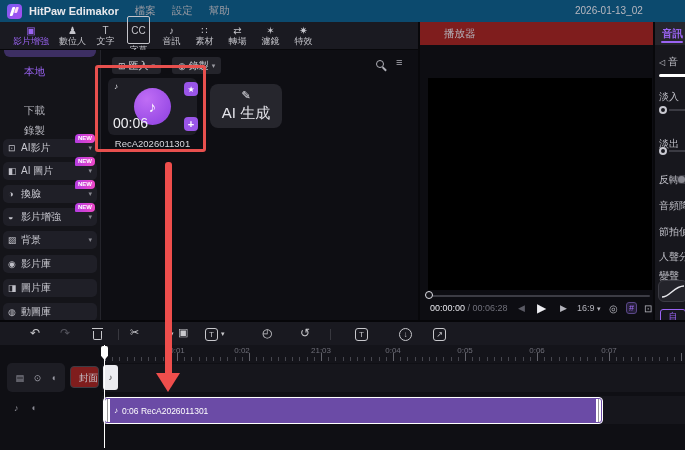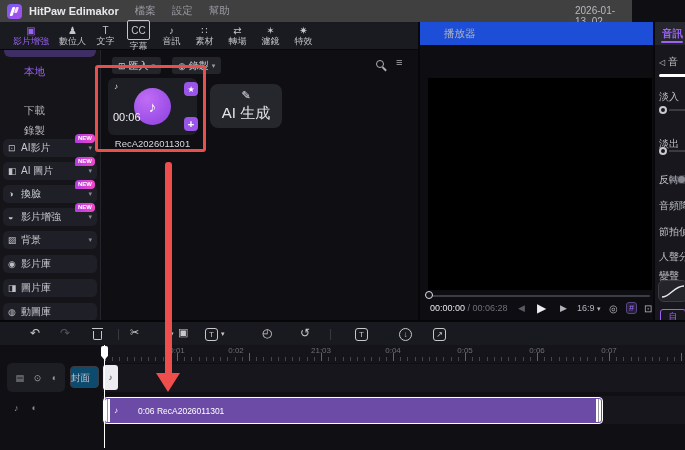--- a/index.html
+++ b/index.html
@@ -4,41 +4,41 @@
 <style>
   * { margin:0; padding:0; box-sizing:border-box; }
   html,body { background:#000; }
   #app {
     position:relative; width:685px; height:450px; overflow:hidden;
     background:#0e0e13; font-family:"Liberation Sans", sans-serif;
     -webkit-font-smoothing:antialiased; color:#c8c8cc;
   }
 
   
-  .titlebar { position:absolute; left:0; top:0; width:632px; height:22px; background:#404040; display:flex; align-items:center; }
+  .titlebar { position:absolute; left:0; top:0; width:685px; height:22px; background:#0c4a6e; display:flex; align-items:center; }
   .logo { width:15px; height:15px; margin-left:7px; border-radius:4px;
     background:linear-gradient(135deg,#7a5cf0,#a74df0); position:relative; }
   .logo::before { content:''; position:absolute; left:4px; top:3px; width:3px; height:9px; background:#fff; transform:skewX(-18deg); border-radius:1px; }
   .logo::after  { content:''; position:absolute; left:8px; top:3px; width:3px; height:6px; background:#ffd9f5; transform:skewX(-18deg); border-radius:1px; }
   .app-name { margin-left:7px; font-size:11px; font-weight:bold; color:#e8e8ec; }
   .menu-item { margin-left:16px; font-size:10.5px; color:#9a9aa2; }
   .menu-item:first-of-type { margin-left:20px; }
   .title-date { position:absolute; left:575px; top:5px; font-size:10px; color:#b8b8c0; }
 
   
   .main-toolbar { position:absolute; left:0; top:22px; width:418px; height:28px; background:#1a1a21; display:flex; align-items:center; padding-left:6px; border-bottom:1px solid #08080b; }
   .tab { width:33px; display:flex; flex-direction:column; align-items:center; justify-content:center; gap:0px; }
   .tab.wide { width:50px; }
   .tab .t-ic { font-size:10px; line-height:11px; color:#c4c4ca; }
   .tab .t-lb { font-size:9px; line-height:10px; color:#c4c4ca; white-space:nowrap; }
   .tab.active .t-ic, .tab.active .t-lb { color:#9a63f2; }
-  .cc-box { font-size:6px; border:1px solid #c4c4ca; border-radius:2px; padding:0 3px; line-height:8px; height:20px; display:inline-flex; align-items:center; margin-bottom:1px; }
-
-  
-  .player-header { position:absolute; left:420px; top:22px; width:233px; height:23px; background:#1d4ed8; font-size:10.5px; color:#b4b4bc; line-height:23px; padding-left:24px; }
+  .cc-box { font-size:6px; border:1px solid #c4c4ca; border-radius:2px; padding:0 3px; line-height:8px; height:28px; display:inline-flex; align-items:center; margin-bottom:1px; }
+
+  
+  .player-header { position:absolute; left:420px; top:22px; width:233px; height:23px; background:#7f1d1d; font-size:10.5px; color:#b4b4bc; line-height:23px; padding-left:24px; }
   .audio-header { position:absolute; left:655px; top:22px; width:30px; height:23px; background:#26262d; }
   .audio-tab { position:absolute; left:7px; top:5px; font-size:10.5px; font-weight:bold; color:#9a63f2; white-space:nowrap; }
   .audio-underline { position:absolute; left:6px; top:19px; width:22px; height:2px; background:#9a63f2; border-radius:1px; }
 
   
   .sidebar { position:absolute; left:0; top:50px; width:101px; height:270px; background:#141419; border-right:1px solid #24242b; overflow:hidden; }
   .partial-pill { position:absolute; left:4px; top:0px; width:92px; height:7px; background:#3d2f63; border-radius:0 0 6px 6px; }
   .side-simple { position:absolute; left:24px; font-size:10.5px; color:#b2b2ba; }
   .side-simple.active { color:#9a63f2; }
   .group-pill { position:absolute; left:3px; width:94px; height:18px; background:#1f1f27; border-radius:5px; display:flex; align-items:center; padding:0 5px; }
@@ -52,21 +52,21 @@
   .m-btn { position:absolute; top:7px; height:17px; background:#24242b; border-radius:3px; display:flex; align-items:center; gap:3px; padding:0 6px; font-size:10px; color:#ccccd2; }
   .m-btn .bi { font-size:9px; }
   .m-btn .bc { font-size:7px; color:#9a9aa2; }
   .search-icon { position:absolute; left:274px; top:10px; width:8px; height:8px; border:1.5px solid #b0b0b8; border-radius:50%; }
   .search-icon::after { content:''; position:absolute; right:-4px; bottom:-2px; width:5px; height:1.5px; background:#b0b0b8; transform:rotate(45deg); }
   .list-icon { position:absolute; left:294px; top:6px; font-size:11px; color:#b0b0b8; }
   .media-card { position:absolute; left:6px; top:28px; width:89px; height:57px; background:#1e1e25; border-radius:6px; }
   .mc-note { position:absolute; left:6px; top:4px; font-size:8px; color:#e0e0e6; }
   .mc-circle { position:absolute; left:26px; top:10px; width:37px; height:37px; border-radius:50%; background:radial-gradient(circle at 35% 30%,#c06df5,#8b3fe0); display:flex; align-items:center; justify-content:center; }
   .mc-circle .n { color:#fff; font-size:15px; }
-  .mc-dur { position:absolute; left:5px; bottom:12px; font-size:11px; color:#f0f0f4; }
+  .mc-dur { position:absolute; left:5px; bottom:4px; font-size:14px; color:#f0f0f4; }
   .mc-btn { position:absolute; width:14px; height:14px; background:#9a55e8; border-radius:4px; color:#fff; display:flex; align-items:center; justify-content:center; }
   .mc-name { position:absolute; left:0px; top:88px; width:101px; text-align:center; font-size:9.5px; color:#d8d8de; }
   .ai-gen { position:absolute; left:108px; top:34px; width:72px; height:44px; background:#26262d; border-radius:8px; display:flex; flex-direction:column; align-items:center; justify-content:center; gap:2px; }
   .ai-gen .ic { font-size:11px; color:#e4e4ea; }
   .ai-gen .lb { font-size:15px; color:#e4e4ea; white-space:nowrap; }
 
   
   .player-body { position:absolute; left:420px; top:45px; width:233px; height:275px; background:#0d0d12; }
   .video-black { position:absolute; left:8px; top:33px; width:224px; height:212px; background:#000; }
   .prog-line { position:absolute; left:8px; top:250px; width:222px; height:2px; background:#3c3c44; border-radius:1px; }
@@ -102,30 +102,30 @@
   .tl-gutter { position:absolute; left:0; top:0; width:102px; height:105px; background:#101016; }
   .ruler { position:absolute; left:102px; top:0; width:583px; height:18px; background:#14141a; }
   .ticks-minor { position:absolute; left:3px; top:12px; width:578px; height:4px;
     background:repeating-linear-gradient(to right,#46464e 0,#46464e 1px,transparent 1px,transparent 7.2px); }
   .ticks-major { position:absolute; left:3px; top:8px; width:578px; height:8px;
     background:repeating-linear-gradient(to right,#63636b 0,#63636b 1px,transparent 1px,transparent 72px); }
   .r-lb { position:absolute; top:1px; width:30px; text-align:center; font-size:8px; color:#6e6e78; }
   .lane { position:absolute; left:102px; width:583px; height:28px; background:#16161c; }
   .vtrack-hd { position:absolute; left:7px; top:18px; width:58px; height:29px; background:#1d1d24; border-radius:5px; display:flex; align-items:center; justify-content:space-around; padding:0 4px; }
   .vtrack-hd span { font-size:9px; color:#9a9aa4; }
-  .cover-btn { position:absolute; left:70px; top:21px; width:29px; height:22px; background:#0c4a6e; border:1px solid #3c3c44; border-radius:4px; font-size:9.5px; color:#c8c8d0; text-align:left; line-height:21px; }
+  .cover-btn { position:absolute; left:70px; top:21px; width:29px; height:22px; background:#7f1d1d; border:1px solid #3c3c44; border-radius:4px; font-size:9.5px; color:#c8c8d0; text-align:right; line-height:21px; }
   .atrack-hd { position:absolute; left:14px; top:58px; display:flex; gap:12px; }
   .atrack-hd span { font-size:9px; color:#8a8a94; }
   .cover-thumb { position:absolute; left:103px; top:20px; width:15px; height:25px; background:#ececf0; border-radius:3px; display:flex; align-items:center; justify-content:center; font-size:8px; color:#222; }
   .clip { position:absolute; left:103px; top:52px; width:500px; height:27px; background:#6b4ba6; border:1.5px solid #fff; border-radius:4px; display:flex; align-items:center; }
   .clip .handle { position:absolute; top:1px; bottom:1px; width:5px; background:linear-gradient(to right,#fff 2px,#999 2px,#999 3px,#fff 3px); }
   .clip .handle.l { left:1px; border-radius:2px 0 0 2px; }
   .clip .handle.r { right:1px; border-radius:0 2px 2px 0; }
   .clip .cnote { margin-left:10px; font-size:8px; color:#fff; }
-  .clip .clb { margin-left:20px; font-size:8.5px; color:#fff; white-space:nowrap; }
+  .clip .clb { margin-left:4px; font-size:8.5px; color:#fff; white-space:nowrap; }
   .playhead-line { position:absolute; left:104px; top:0px; width:1px; height:103px; background:#fff; }
   .playhead-head { position:absolute; left:101px; top:1px; width:7px; height:14px; background:#fff; border-radius:2px 2px 1px 1px; clip-path:polygon(0 0,100% 0,100% 70%,50% 100%,0 70%); }
 
   
   .red-box { position:absolute; left:95px; top:65px; width:111px; height:87px; border:3px solid #e8504e; border-radius:3px; z-index:60; }
   .arrow-shaft { position:absolute; left:165px; top:162px; width:7px; height:213px; background:#ee4e4c; border-radius:3px 3px 0 0; z-index:60; }
   .arrow-head { position:absolute; left:156px; top:373px; width:0; height:0; border-left:12px solid transparent; border-right:12px solid transparent; border-top:19px solid #ee4e4c; z-index:60; }
 
   .vsep { position:absolute; top:22px; width:2px; height:298px; background:#08080b; }
 </style>
@@ -348,21 +348,21 @@
   </div>
 
   <div class="timeline">
     <div class="lane" style="top:19px;"></div>
     <div class="lane" style="top:51px;"></div>
 
     <div class="ruler">
       <div class="ticks-minor"></div>
       <div class="ticks-major"></div>
       <span class="r-lb" style="left:60px;">0:01</span>
-      <span class="r-lb" style="left:119px;">0:02</span>
+      <span class="r-lb" style="left:125px;">0:02</span>
       <span class="r-lb" style="left:204px;">21:03</span>
       <span class="r-lb" style="left:276px;">0:04</span>
       <span class="r-lb" style="left:348px;">0:05</span>
       <span class="r-lb" style="left:420px;">0:06</span>
       <span class="r-lb" style="left:492px;">0:07</span>
     </div>
 
     <div class="tl-gutter" style="background:transparent;">
       <div class="vtrack-hd">
         <span>▤</span>

